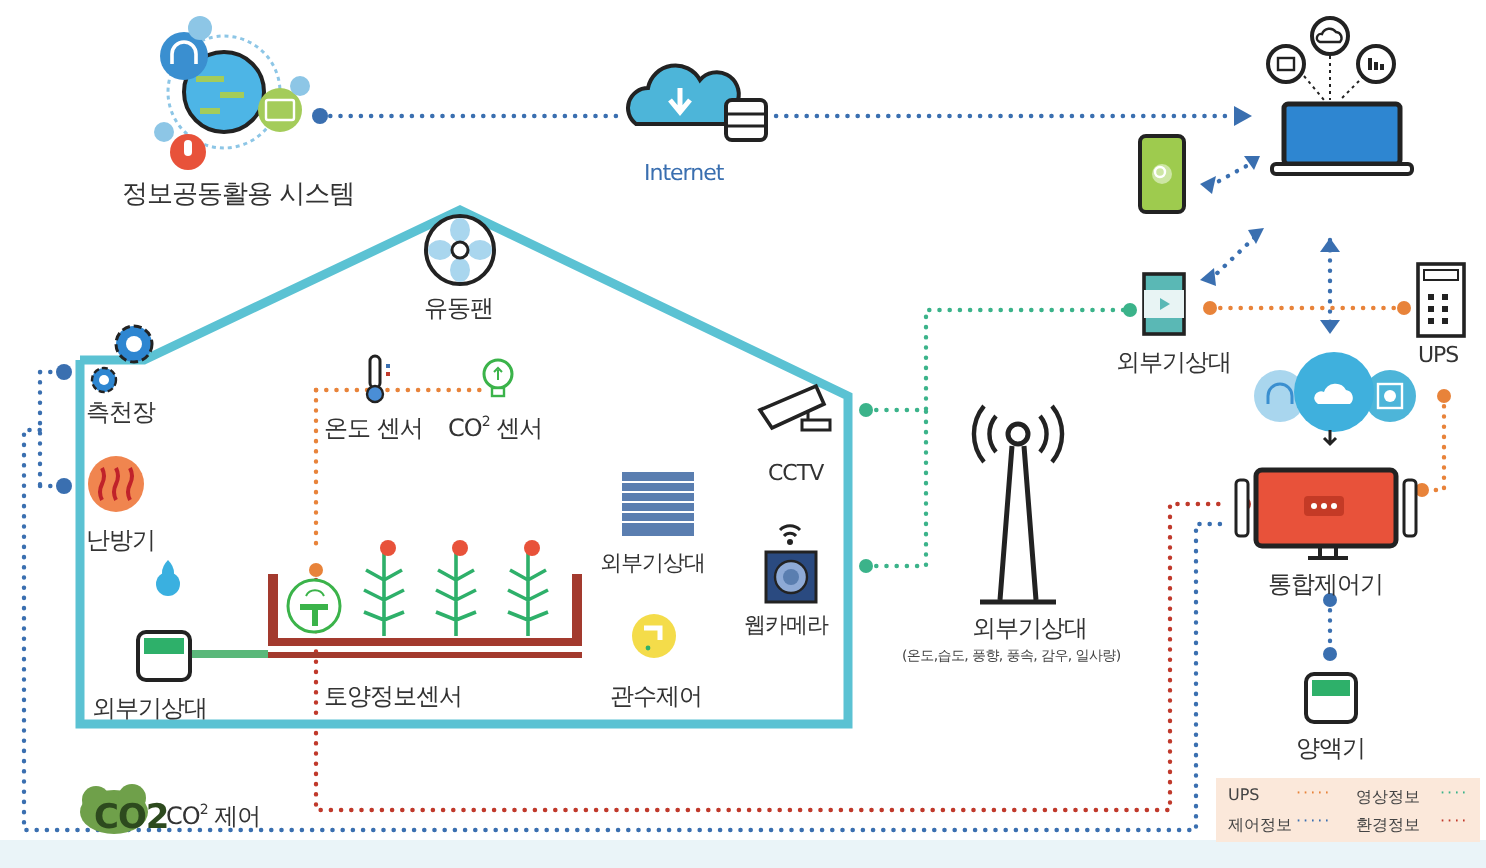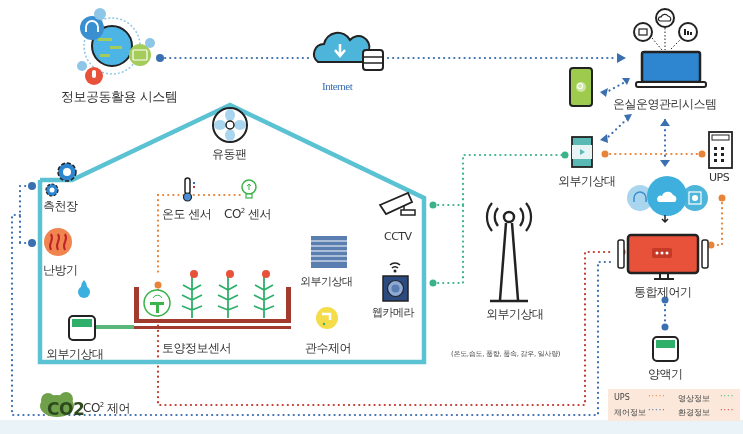--- a/index.html
+++ b/index.html
@@ -1,21 +1,21 @@
 <!DOCTYPE html>
 <html><head>
 <meta charset="utf-8">
 <style>
   html, body { margin:0; padding:0; background:#ffffff; }
   body { width:743px; height:434px; position:relative; overflow:hidden; font-family:"DejaVu Sans", sans-serif; color:#333; }
   #stage { position:absolute; left:0; top:0; width:682px; height:434px; }
   .lbl { position:absolute; font-size:12px; color:#333; white-space:nowrap; letter-spacing:-0.5px; }
   .lbl.sm { font-size:11px; }
-  .lbl.xs { font-size:7px; color:#444; letter-spacing:-0.3px;margin-top:26px; }
-  .lbl.blue { color:#3a6fb0; font-size:11px;font-family:Liberation Serif, serif; }
+  .lbl.xs { font-size:7px; color:#444; letter-spacing:-0.3px; }
+  .lbl.blue { color:#3a6fb0; font-size:11px; }
   .bottom-band { position:absolute; left:0; top:420px; width:743px; height:14px; background:#eaf4f8; }
   .legend { position:absolute; left:608px; top:389px; width:132px; height:32px; background:#fbe8da; }
   .legend .row { position:absolute; font-size:8px; color:#444; white-space:nowrap; }
   .sup { font-size:7px; vertical-align:super; }
 </style>
 </head>
 <body>
 
 <div id="stage">
 
@@ -299,21 +299,20 @@
     <circle cx="48" cy="400" r="7" fill="#6fa04a"></circle>
     <circle cx="66" cy="399" r="7" fill="#6fa04a"></circle>
     <circle cx="52" cy="424" r="2.5" fill="#6fa04a"></circle>
   </g>
 </svg>
 
 <div class="bottom-band"></div>
 
 <div class="lbl" style="left:61px;top:88px;font-size:13px">정보공동활용 시스템</div>
 <div class="lbl blue" style="left:322px;top:80px">Internet</div>
-<div class="lbl" style="left:613px;top:96px;font-size:12px">온실운영관리시스템</div>
 <div class="lbl" style="left:212px;top:146px">유동팬</div>
 <div class="lbl" style="left:43px;top:198px">측천장</div>
 <div class="lbl" style="left:43px;top:262px">난방기</div>
 <div class="lbl" style="left:162px;top:206px">온도 센서</div>
 <div class="lbl" style="left:224px;top:206px"><span>CO</span><span class="sup">2</span><span> 센서</span></div>
 <div class="lbl sm" style="left:384px;top:230px">CCTV</div>
 <div class="lbl sm" style="left:300px;top:274px">외부기상대</div>
 <div class="lbl sm" style="left:372px;top:305px">웹카메라</div>
 <div class="lbl" style="left:305px;top:340px">관수제어</div>
 <div class="lbl" style="left:162px;top:340px">토양정보센서</div>

